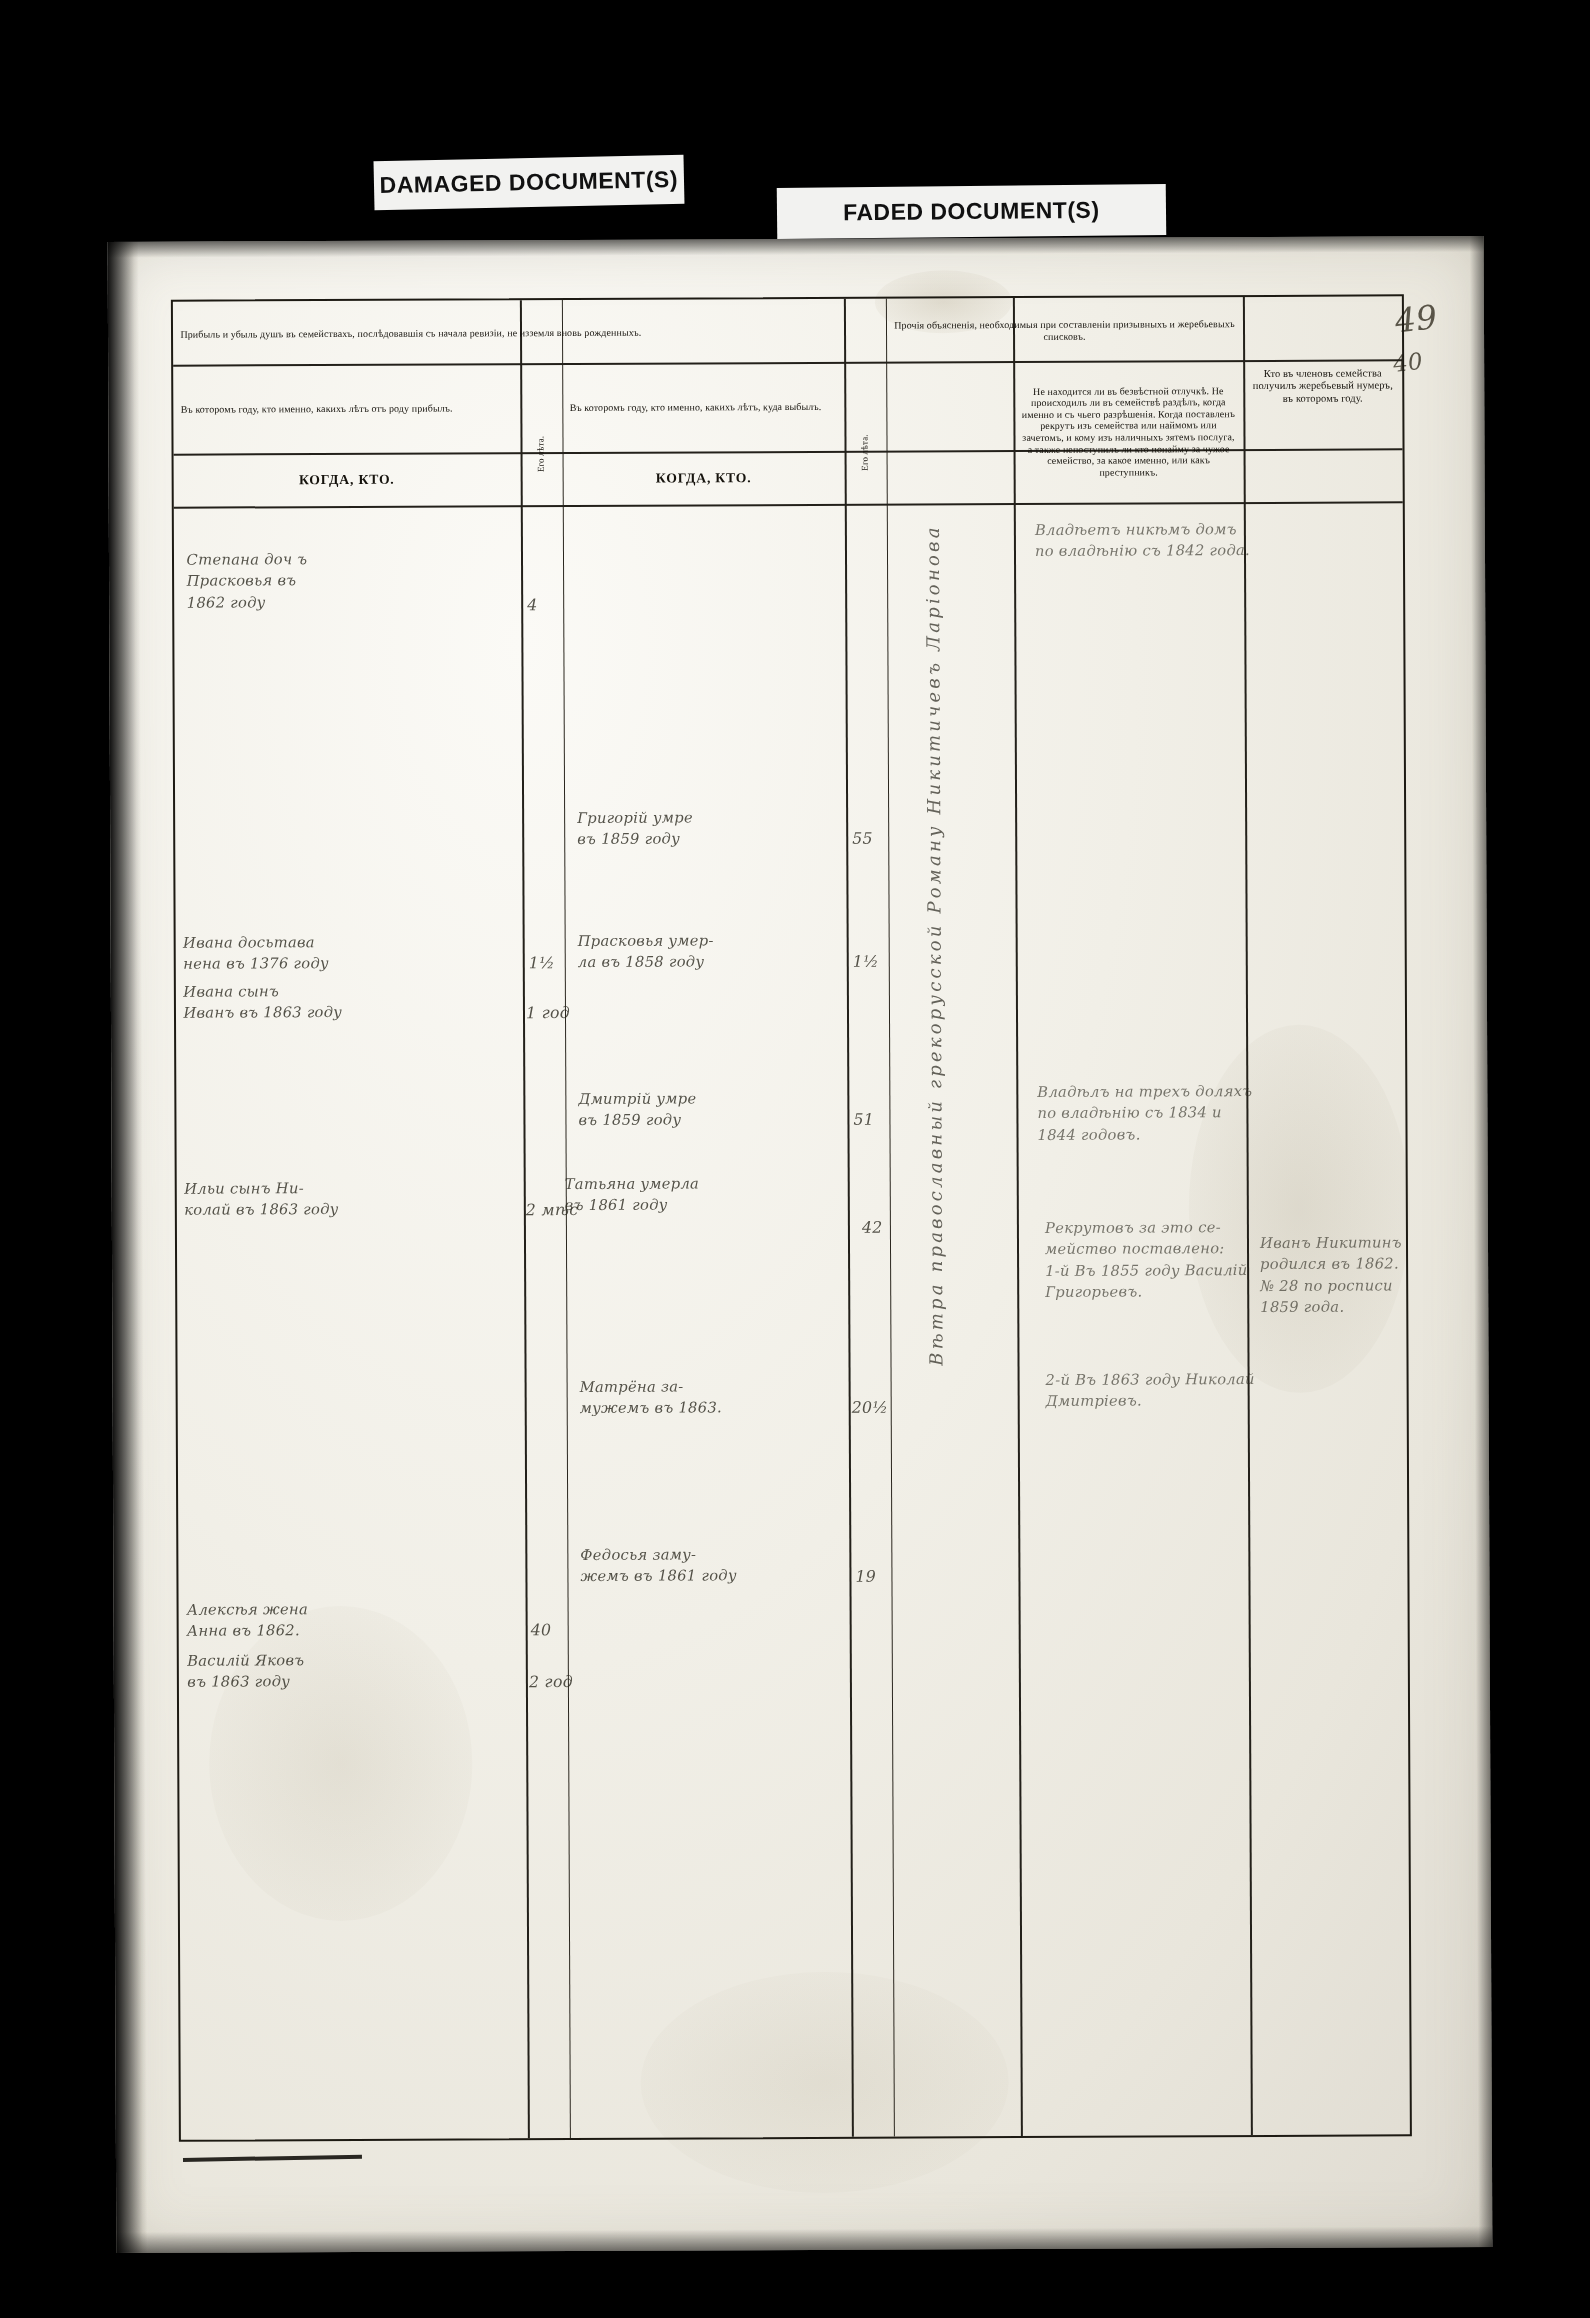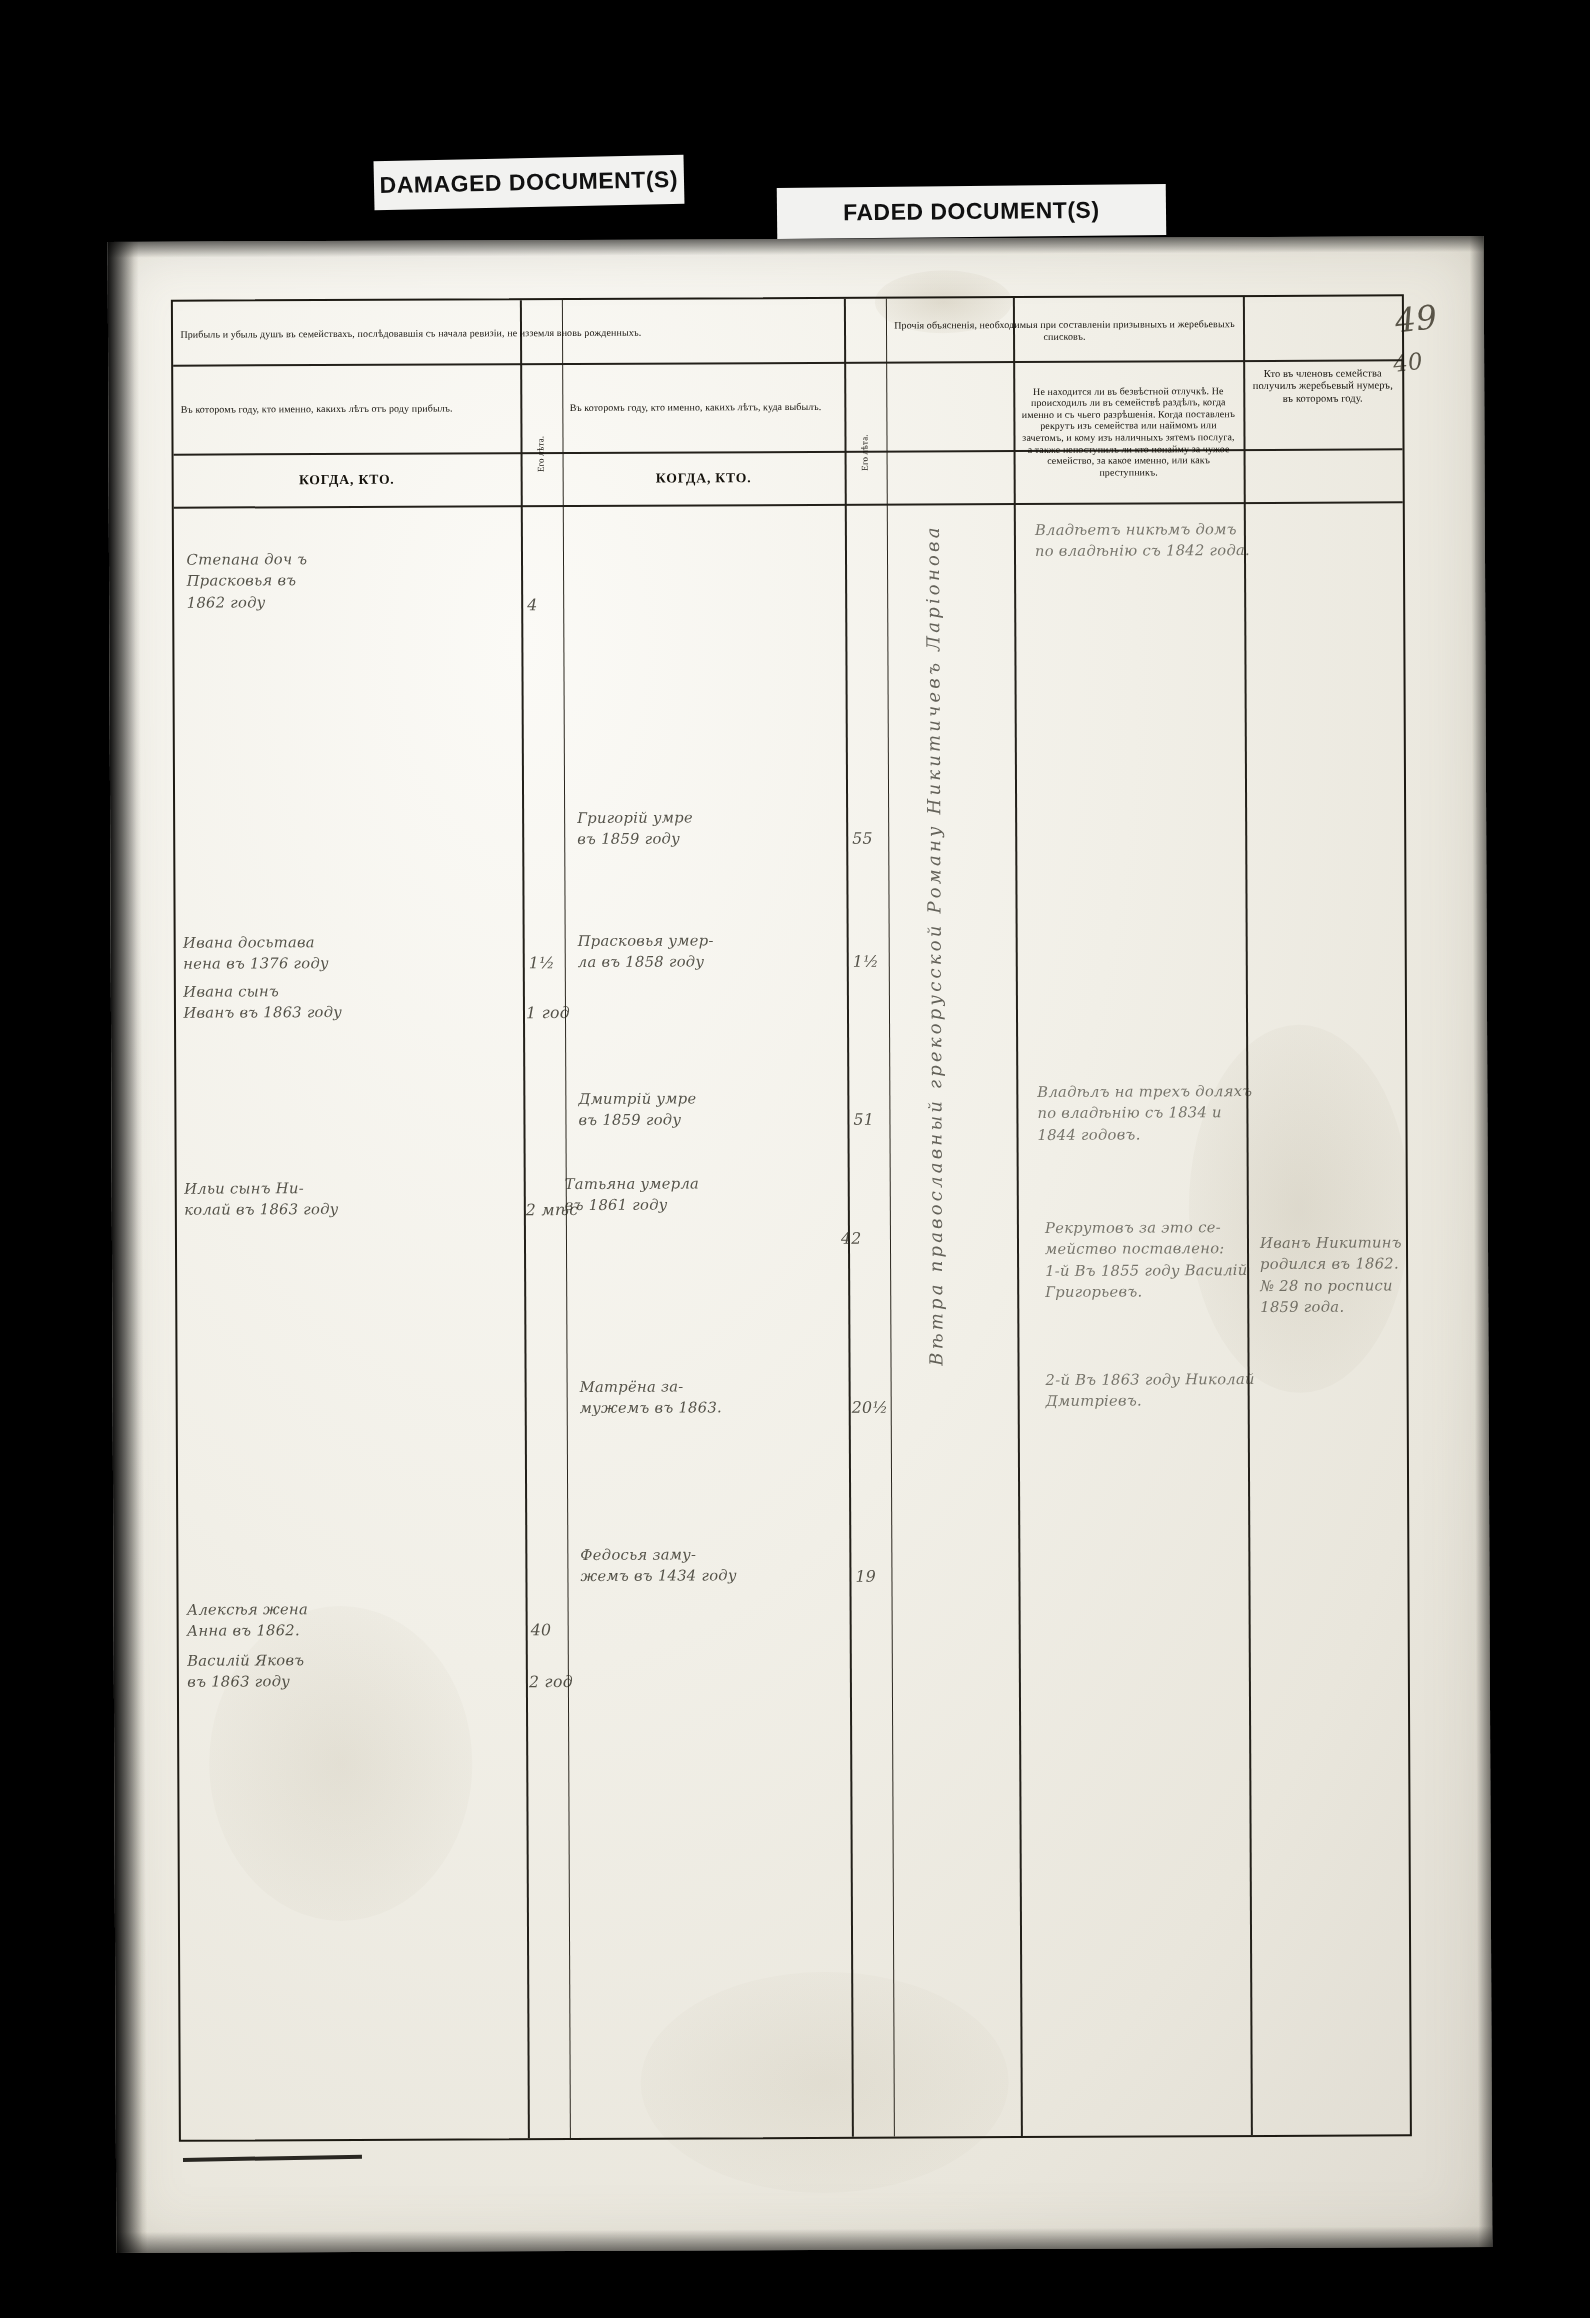--- a/index.html
+++ b/index.html
@@ -271,28 +271,28 @@
     <div class="hand f28" style="left:402px;top:630px;">Прасковья умер-
 ла въ 1858 году</div>
     <div class="hand num" style="left:677px;top:652px;">1½</div>
 
     <div class="hand f28" style="left:402px;top:788px;">Дмитрій умре
 въ 1859 году</div>
     <div class="hand num" style="left:677px;top:810px;">51</div>
 
     <div class="hand f28" style="left:388px;top:873px;">Татьяна умерла
 въ 1861 году</div>
-    <div class="hand num" style="left:664px;top:918px;margin-top:11px;">42</div>
+    <div class="hand num" style="left:685px;top:918px;">42</div>
 
     <div class="hand f28" style="left:402px;top:1076px;">Матрёна за-
 мужемъ въ 1863.</div>
     <div class="hand num" style="left:674px;top:1098px;font-style:italic;">20½</div>
 
     <div class="hand f28" style="left:402px;top:1244px;">Федосья заму-
-жемъ въ 1434 году</div>
+жемъ въ 1861 году</div>
     <div class="hand num" style="left:677px;top:1267px;">19</div>
 
     <div class="hand f28 faint" style="left:861px;top:221px;">Владѣетъ никѣмъ домъ
 по владѣнію съ 1842 года.</div>
     <div class="hand f28 faint" style="left:861px;top:783px;">Владѣлъ на трехъ доляхъ
 по владѣнію съ 1834 и
 1844 годовъ.</div>
     <div class="hand f28 faint" style="left:868px;top:919px;">Рекрутовъ за это се-
 мейство поставлено:
 1-й Въ 1855 году Василій

